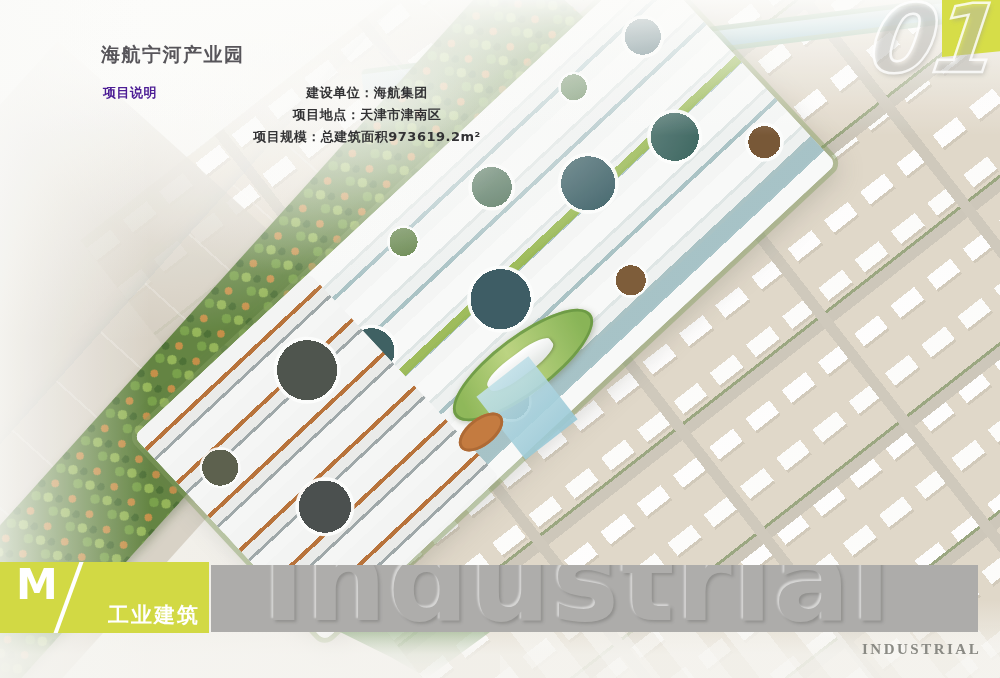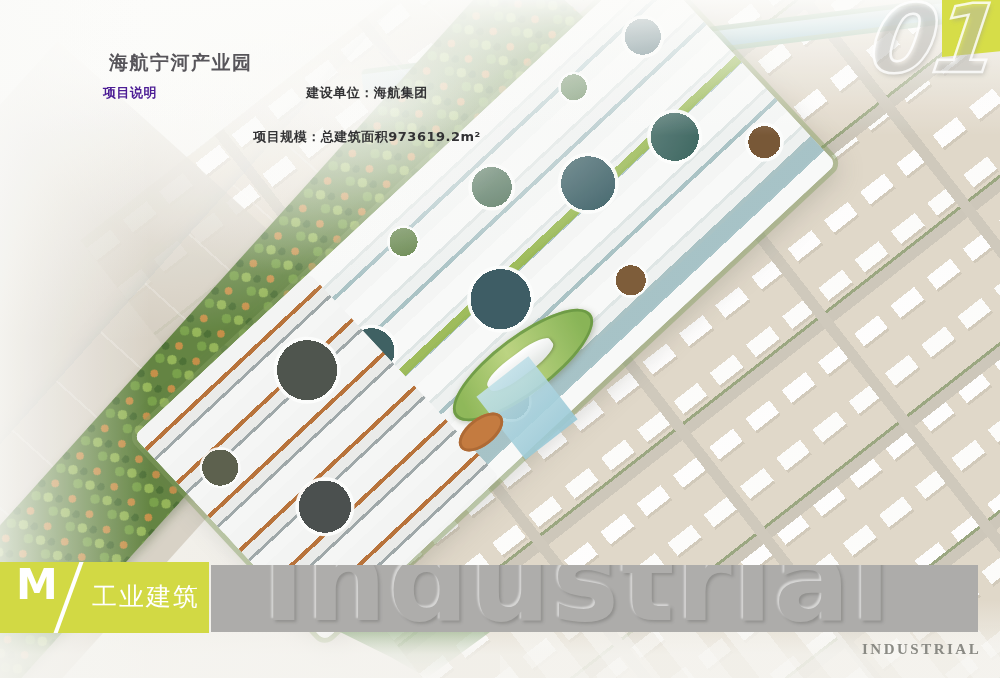--- a/index.html
+++ b/index.html
@@ -82,38 +82,38 @@
   .fog-veil{left:0;top:0;width:100%;height:100%;background:rgba(252,252,250,.08);}
   .south-trees{left:340px;top:632px;width:150px;height:46px;
     background:linear-gradient(to bottom, rgba(106,146,88,.8), rgba(160,185,150,.3) 70%, rgba(160,185,150,0));
     clip-path:polygon(0 0,100% 0,58% 100%,34% 55%);}
   .south-right{left:500px;top:625px;width:520px;height:120px;opacity:.8;
     background:repeating-linear-gradient(52deg, rgba(222,214,198,.55) 0 22px, rgba(248,247,243,.7) 22px 56px);}
   .fog-bottom{left:0;top:600px;width:100%;height:78px;
     background:linear-gradient(to bottom, rgba(248,247,244,0), rgba(246,245,241,.8) 70%);}
 
   
-  .title{left:101px;top:42px;margin:8px;font-size:19px;font-weight:700;color:#57555a;letter-spacing:1.5px;}
+  .title{left:101px;top:42px;margin:0;font-size:19px;font-weight:700;color:#57555a;letter-spacing:1.5px;}
   .section-label{left:103px;top:84px;font-size:13px;font-weight:700;color:#4c1d95;letter-spacing:.5px;}
   .info-line{left:157px;width:420px;font-size:13px;font-weight:600;color:#323234;letter-spacing:.5px;text-align:center;}
   .il0{top:84px}.il1{top:106px}.il2{top:128px}.il3{top:150px}
 
   
   .corner-accent{left:942px;top:0;width:58px;height:57px;background:#d6dd48;
     clip-path:polygon(0 0,100% 0,100% 90%,0 100%);}
   .page-number{left:872px;top:-16px;font-size:95px;font-weight:700;font-style:italic;
     letter-spacing:-4px;transform:skewX(-8deg);color:rgba(255,255,255,.14);
     -webkit-text-stroke:2.5px rgba(255,255,255,.82);
     text-shadow:2px 3px 4px rgba(150,150,145,.4);}
 
   
   .badge{left:0;top:562px;width:209px;height:71px;background:#d2d944;overflow:hidden;}
   .cat-letter{left:16px;top:0px;font-size:42px;line-height:46px;font-weight:700;color:#ffffff;}
   .slash{left:66px;top:-6px;width:4px;height:86px;background:#ffffff;transform:rotate(20deg);}
-  .cat-title{right:9px;bottom:20px;font-size:25px;font-weight:400;color:#ffffff;letter-spacing:2px;}
+  .cat-title{right:9px;bottom:4px;font-size:21px;font-weight:700;color:#ffffff;letter-spacing:2px;}
   .bar{left:211px;top:565px;width:767px;height:67px;background:#adacaa;overflow:hidden;}
   .watermark{left:52px;top:-40px;font-size:112px;line-height:1;font-weight:700;letter-spacing:2px;
     color:#aeadab;white-space:nowrap;
     text-shadow:-2px -2px 2px rgba(255,255,255,.5), 2px 2px 3px rgba(90,90,88,.32);}
   .caption{left:862px;top:641px;font-family:"Liberation Serif","DejaVu Serif",serif;
     font-size:15px;font-weight:700;letter-spacing:2.5px;color:#8a8a84;}
 </style>
 </head>
 <body>
 
@@ -139,20 +139,21 @@
     <div class="fog-veil"></div>
     <div class="south-trees"></div>
     <div class="south-right"></div>
     <div class="fog-bottom"></div>
   </div>
 
   <h1 class="title">海航宁河产业园</h1>
 
   <div class="section-label">项目说明</div>
   <div class="info-line il0">建设单位：海航集团</div>
+  <div class="info-line il1">项目地点：天津市津南区</div>
   <div class="info-line il2">项目规模：总建筑面积973619.2m²</div>
 
   <div class="corner-accent"></div>
   <div class="page-number">01</div>
 
   <div class="badge">
     <span class="cat-letter">M</span>
     <span class="slash"></span>
     <span class="cat-title">工业建筑</span>
   </div>

